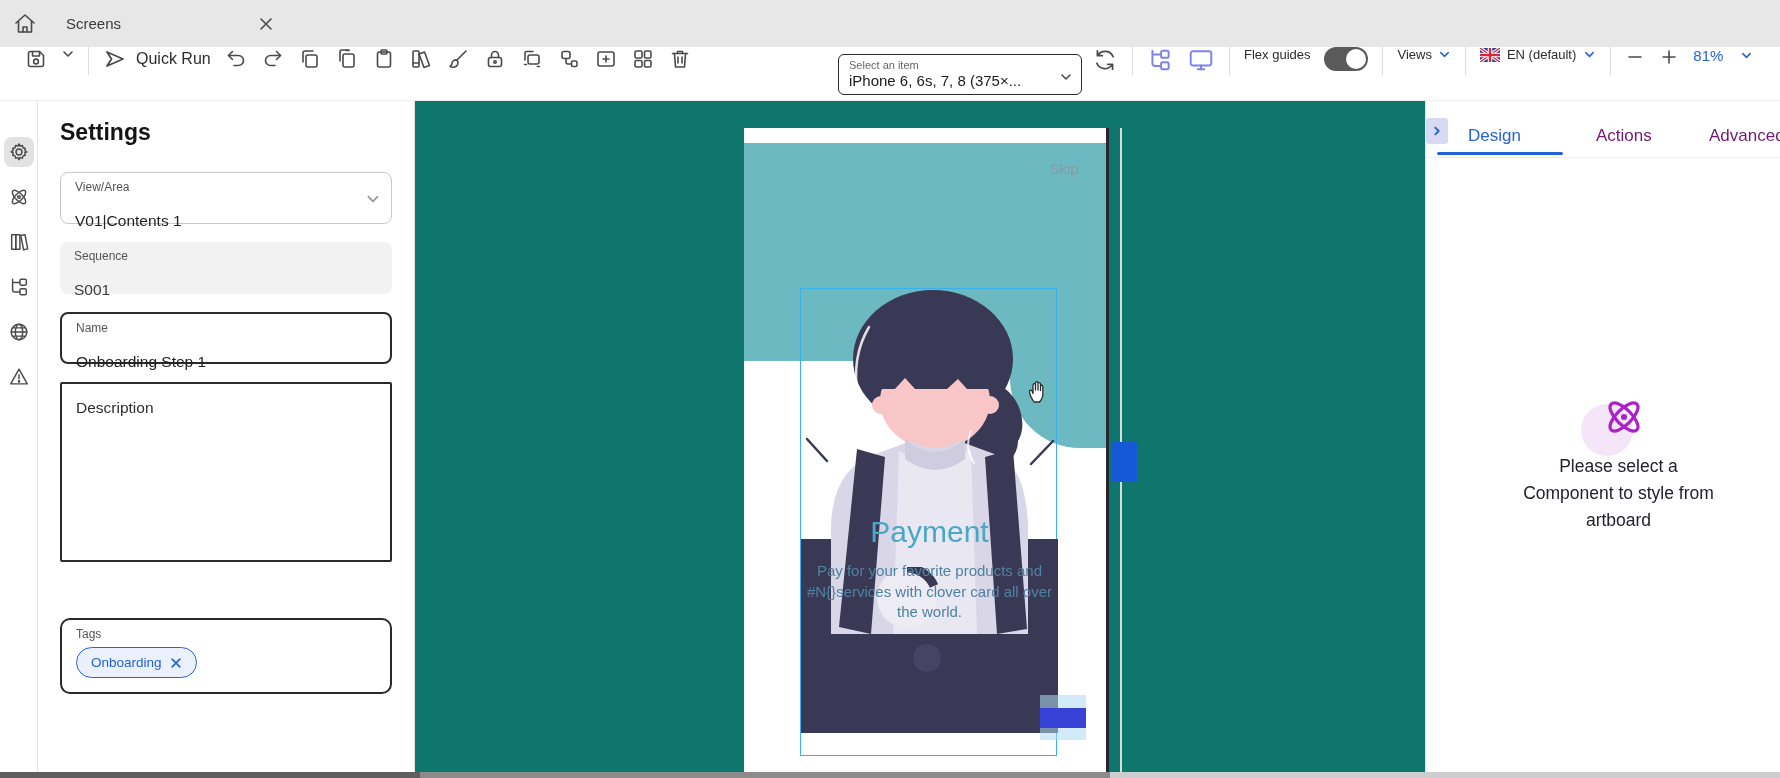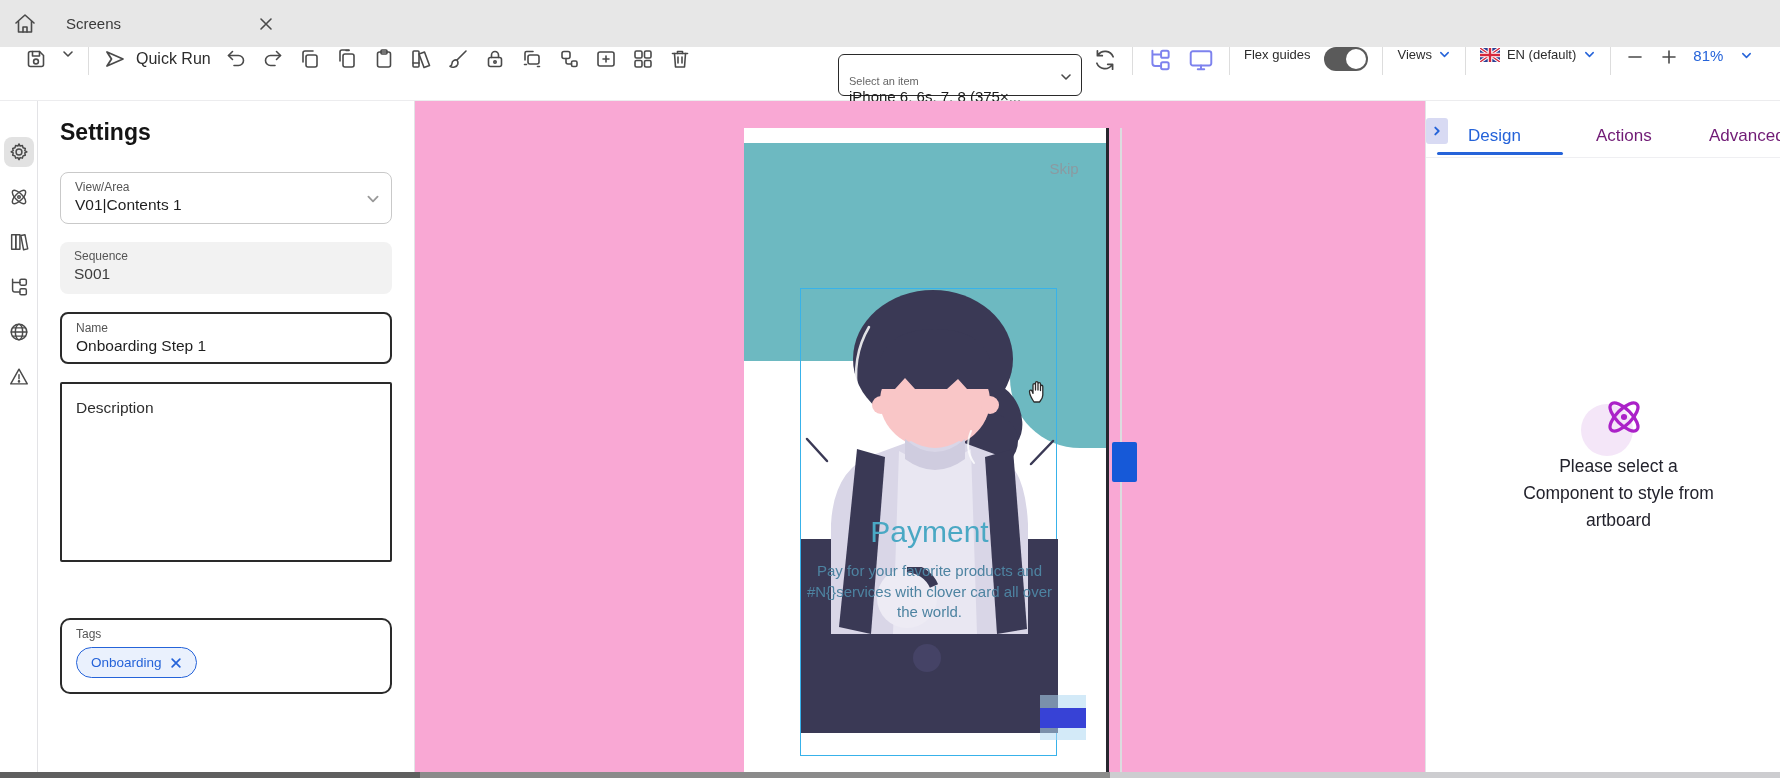--- a/index.html
+++ b/index.html
@@ -25,49 +25,49 @@
   .tab{top:0;height:47px;display:flex;align-items:center;font-size:15px;color:#3a3a3a}
   .tab .lbl{flex:1;padding-left:18px;white-space:nowrap;overflow:hidden}
   .tab .x{width:28px;height:28px;display:flex;align-items:center;justify-content:center;cursor:pointer;margin-right:8px}
   .tab.active{background:#fff;border-radius:8px 8px 0 0}
 
   
   .toolbar{left:0;top:47px;width:1780px;height:54px;background:#fff;border-bottom:1px solid #ececee}
   .tbgroup{position:absolute;top:0;height:54px;display:flex;align-items:flex-start;gap:13px}
   .tbtext{font-size:13px;color:#2c2c2c;white-space:nowrap}
   .devbox{position:absolute;left:838px;top:7px;width:244px;height:41px;border:1.6px solid #2a2a2a;
-          border-radius:6px;background:#fff;padding:20px 10px;cursor:pointer}
+          border-radius:6px;background:#fff;padding:4px 10px;cursor:pointer}
   .devbox .dl{font-size:11px;color:#666}
   .devbox .dv{font-size:15px;color:#1c1c1c;margin-top:1px;white-space:nowrap;overflow:hidden;width:205px}
   .devbox .chev{position:absolute;right:8px;top:15px}
   .toggle{width:44px;height:24px;border-radius:12px;background:#5a5a5a;position:relative;cursor:pointer}
   .toggle .knob{position:absolute;right:2px;top:2px;width:20px;height:20px;border-radius:50%;background:#fff}
   .zoomlbl{font-size:15px;color:var(--accent)}
 
   
   .rail{left:0;top:101px;width:38px;height:677px;background:#fff;border-right:1px solid var(--line);
         display:flex;flex-direction:column;align-items:center;padding-top:36px;gap:15px}
   .railbtn{width:30px;height:30px;display:flex;align-items:center;justify-content:center;cursor:pointer;border-radius:8px}
   .railbtn.sel{background:#e2e2e2}
 
   
   .settings{left:38px;top:101px;width:377px;height:677px;background:#fff;border-right:1px solid var(--line)}
   .stitle{position:absolute;left:22px;top:18px;font-size:23px;font-weight:bold;color:#141414}
   .field{position:absolute;left:22px;width:332px;border-radius:8px;padding:7px 14px}
   .field .fl{font-size:12px;color:#555}
-  .field .fv{font-size:15.5px;color:#1f1f1f;margin-top:2px}
+  .field .fv{font-size:15.5px;color:#1f1f1f;margin-top:18px}
   .f-outline{border:1.5px solid #c9c9c9;background:#fff}
   .f-fill{background:#f2f2f2;color:#444}
   .f-dark{border:2px solid #2a2a2a;background:#fff}
   .fchev{position:absolute;right:10px;top:18px}
   .chip{display:inline-flex;align-items:center;gap:8px;margin-top:6px;padding:7px 14px;border:1.5px solid var(--accent);
         border-radius:18px;background:#eaf1fd;color:var(--accent);font-size:13.5px;cursor:pointer}
 
   
-  .canvas{left:415px;top:101px;width:1010px;height:677px;background:#f9a8d4;overflow:hidden}
+  .canvas{left:415px;top:101px;width:1010px;height:677px;background:#0f766e;overflow:hidden}
   .artboard{position:absolute;left:329px;top:27px;width:364px;height:650px;background:#fff}
   .tealA{position:absolute;left:0;top:15px;width:364px;height:218px;background:var(--teal)}
   .tealB{position:absolute;left:266px;top:15px;width:98px;height:305px;background:var(--teal);border-bottom-left-radius:70px}
   .skip{position:absolute;left:284px;top:32px;width:72px;text-align:center;font-size:15px;color:#8b9aa1;cursor:pointer}
   .frameR{position:absolute;left:691px;top:27px;width:3px;height:650px;background:#26262e}
   .frameShadow{position:absolute;left:705px;top:27px;width:2px;height:650px;background:#dcdcdf}
   .handle{position:absolute;left:697px;top:341px;width:25px;height:40px;background:var(--handle);border-radius:2px;cursor:pointer}
   .selection{position:absolute;left:56px;top:160px;width:257px;height:468px;border:1.6px solid var(--sel)}
   .panel{position:absolute;left:0;top:250px;width:257px;height:194px;background:var(--navy)}
   .ptitle{position:absolute;left:0;top:226px;width:257px;text-align:center;font-size:30px;color:#4aa8c4}

